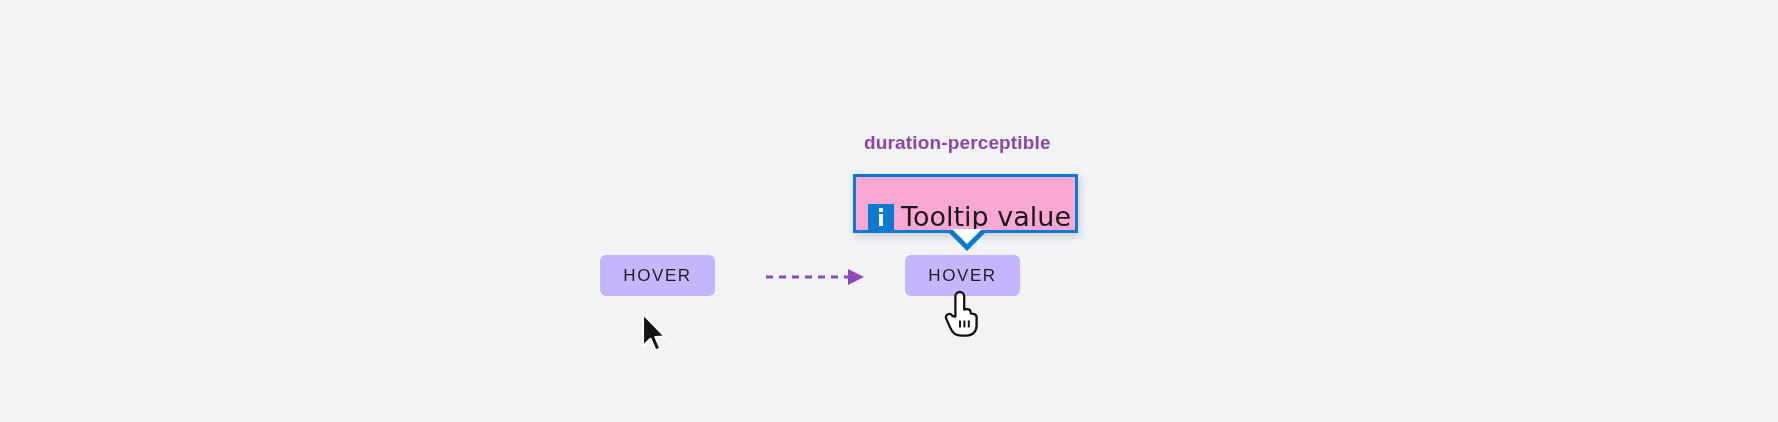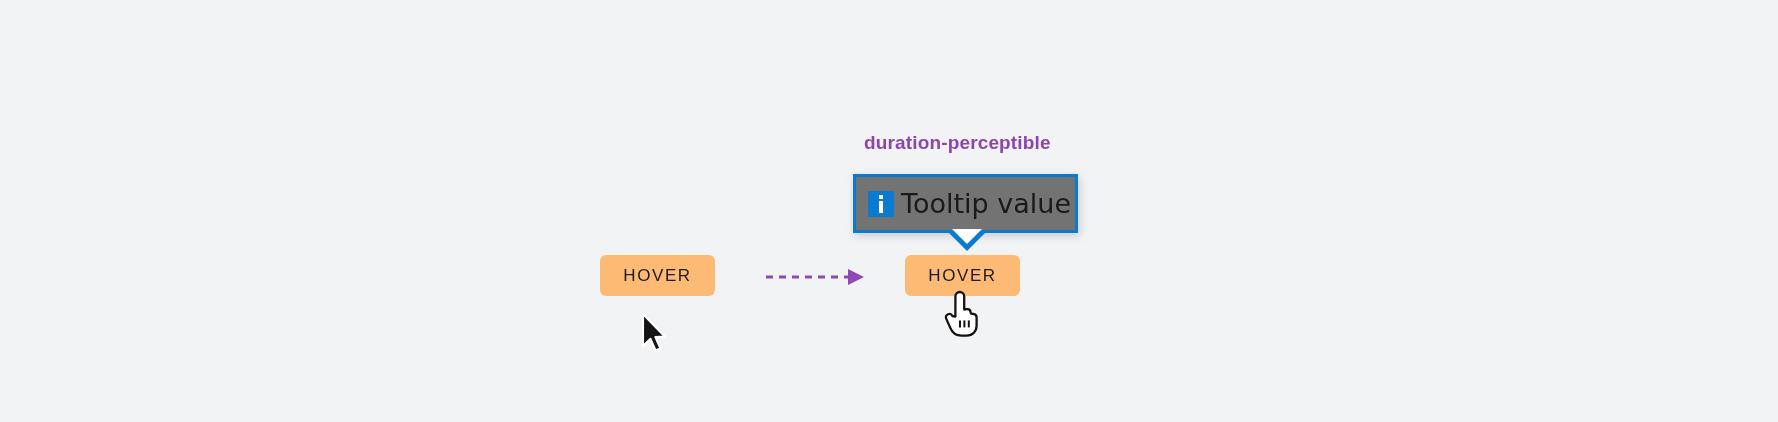--- a/index.html
+++ b/index.html
@@ -39,24 +39,24 @@
     width: 225px;
     height: 59px;
   }
   .tooltip-box {
     position: absolute;
     left: 0;
     top: 0;
     width: 225px;
     height: 59px;
     box-sizing: border-box;
-    background: #737373;
+    background: #f9a8d4;
     border: 3px solid #0b7ad1;
     display: flex;
-    align-items: center;
+    align-items: flex-end;
     padding-left: 12px;
     filter: drop-shadow(2px 3px 4px rgba(60,70,90,0.22));
   }
   .tt-icon {
     width: 26px;
     height: 26px;
     background: #0b7ad1;
     position: relative;
     flex: 0 0 auto;
     margin-right: 7px;
@@ -104,21 +104,21 @@
     border-left: 15px solid transparent;
     border-right: 15px solid transparent;
     border-top: 15px solid #ffffff;
   }
 
   
   .hover-btn {
     position: absolute;
     width: 115px;
     height: 41px;
-    background: #fdba74;
+    background: #c4b5fd;
     border-radius: 6px;
     border: none;
     display: flex;
     align-items: center;
     justify-content: center;
     font-family: "Liberation Sans", sans-serif;
     font-size: 17px;
     letter-spacing: 1.6px;
     color: #1c1c1c;
     padding: 0;

